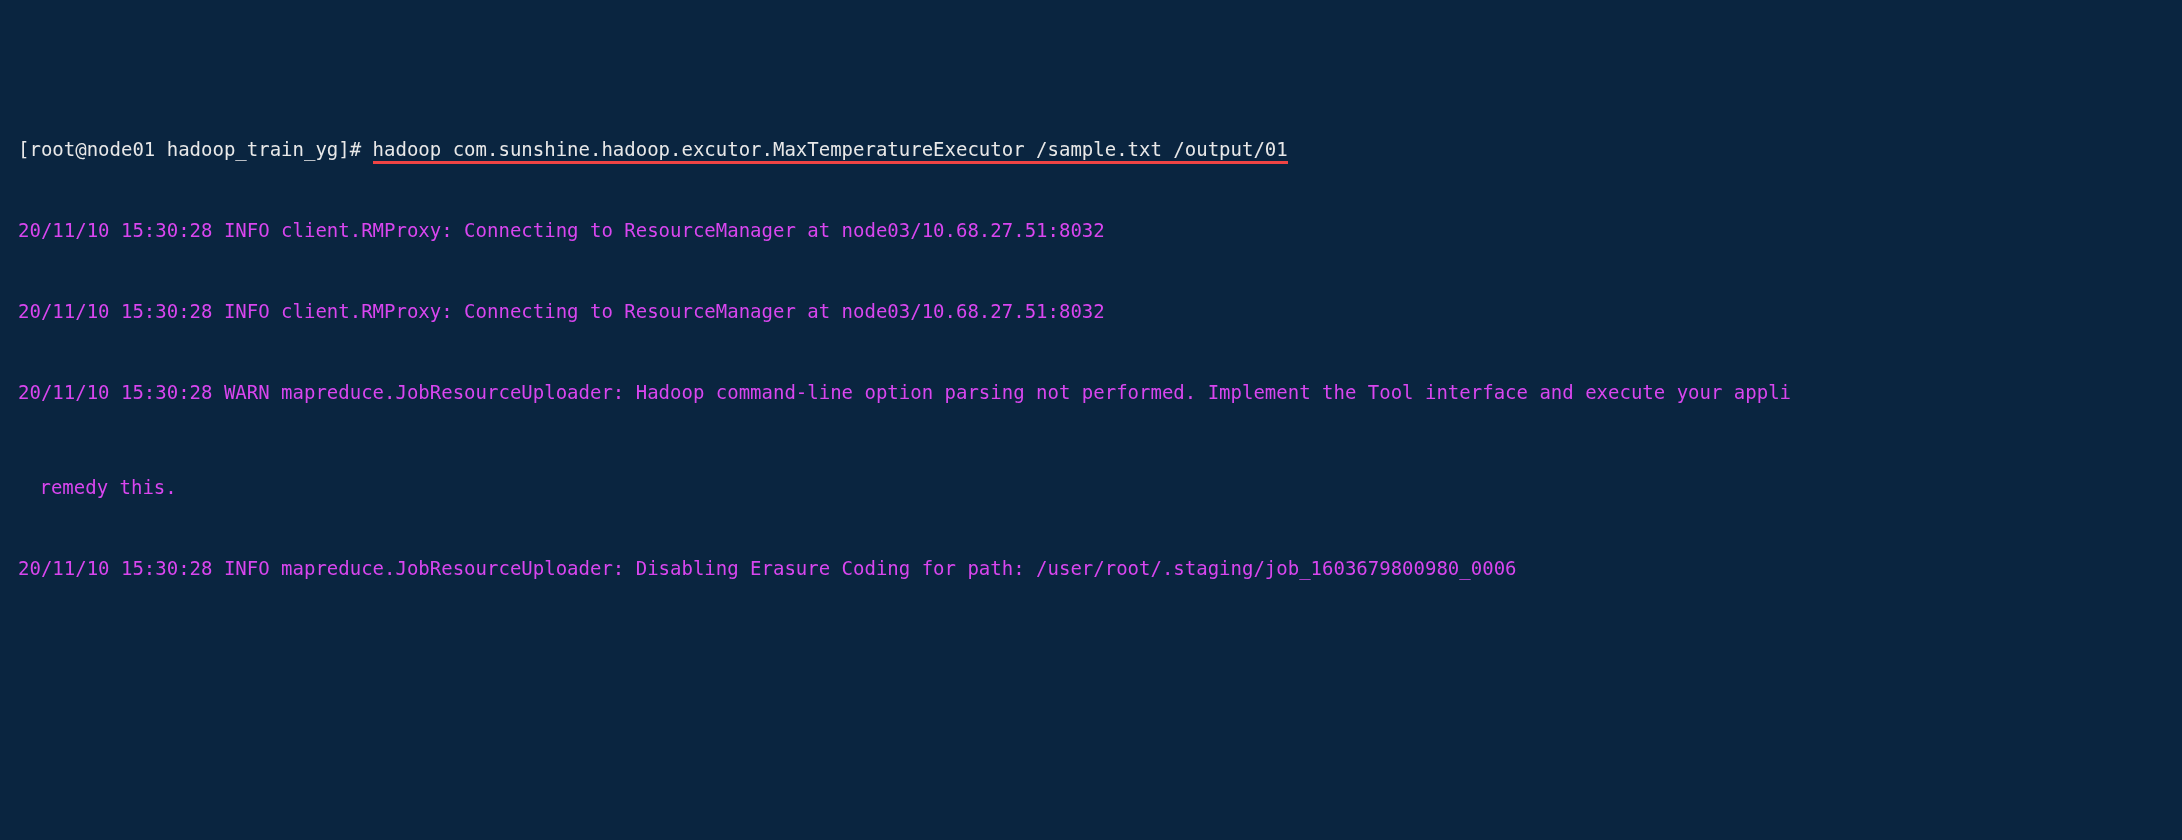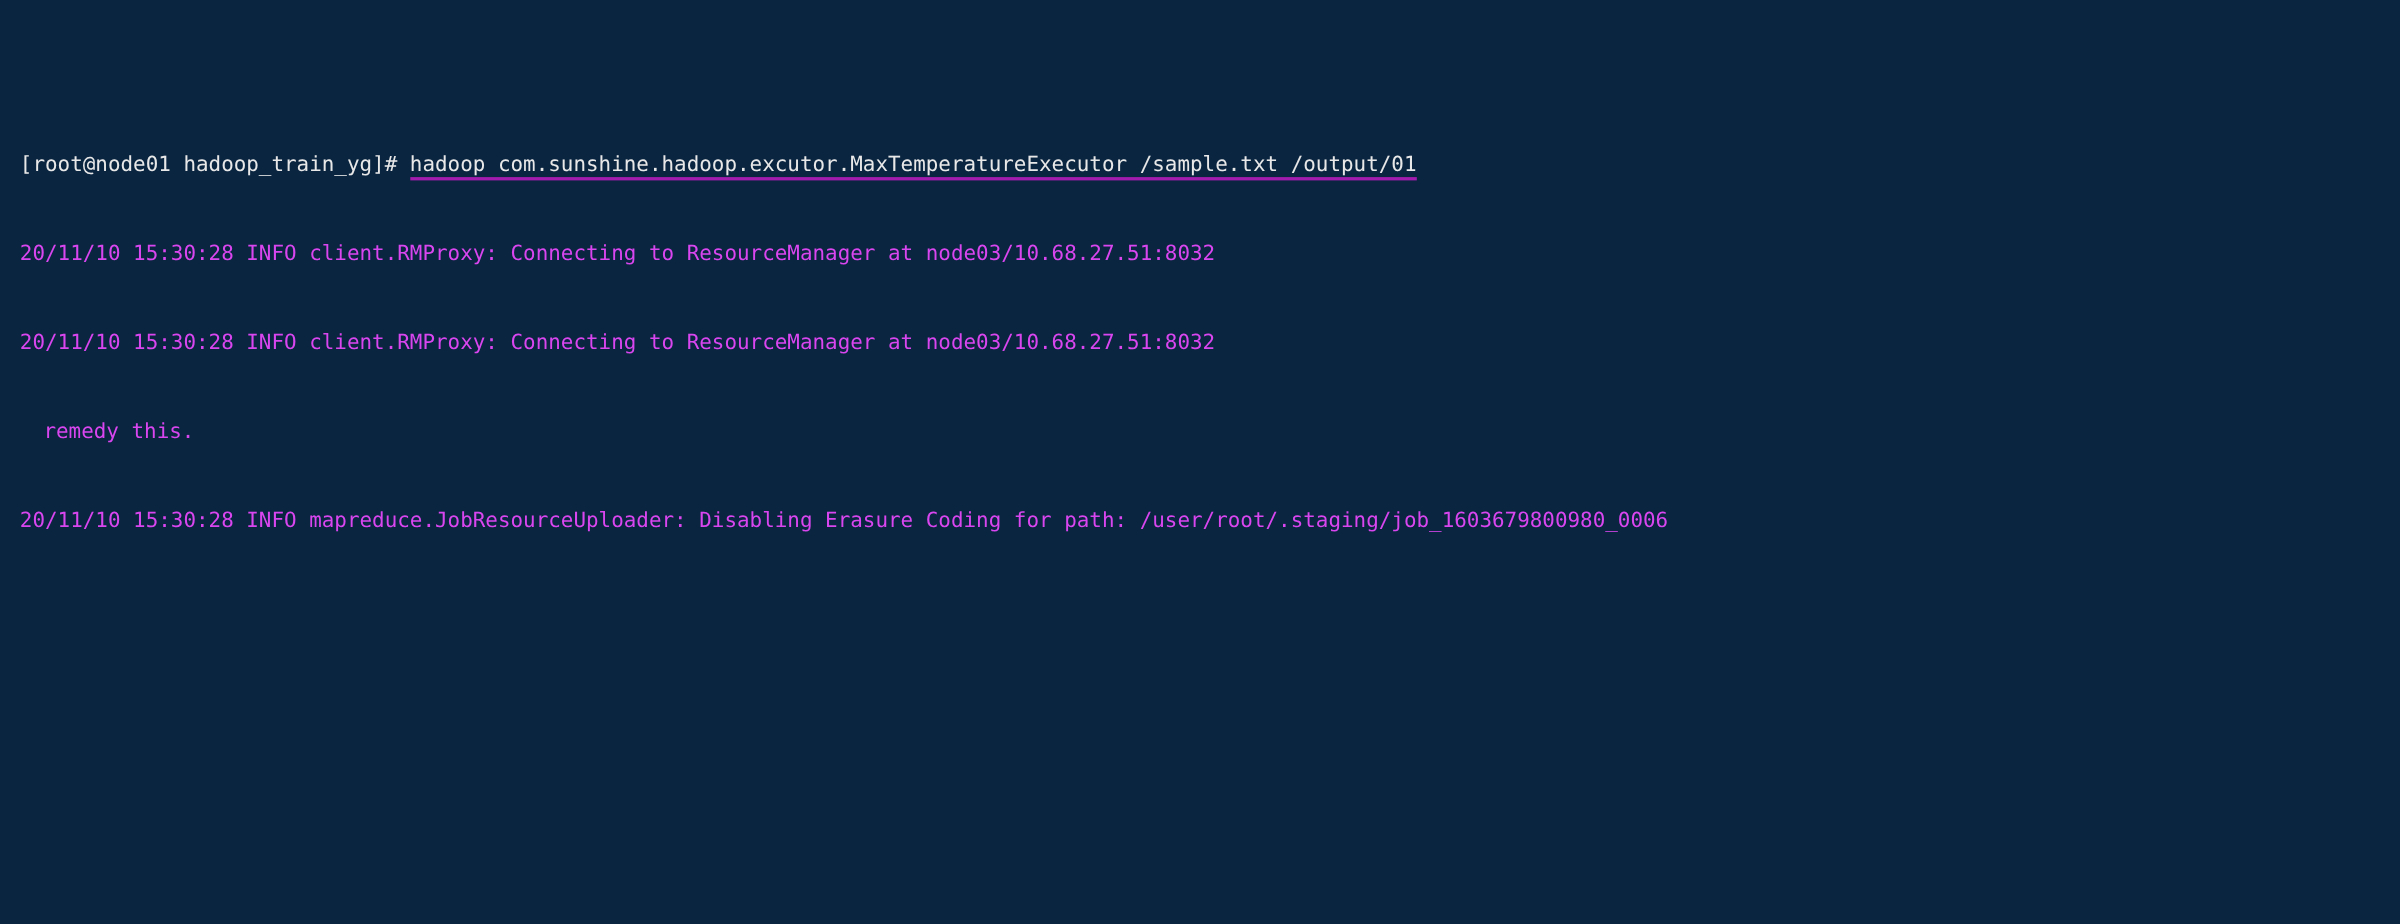--- a/index.html
+++ b/index.html
@@ -15,44 +15,46 @@
     overflow: hidden;
   }
   .terminal {
     padding: 2px 18px 0 18px;
     white-space: pre;
   }
   .prompt-line {
     color: #e8e8e8;
   }
   .underline-cmd {
-    border-bottom: 3px solid #a21caf;
+    border-bottom: 3px solid #ef4444;
     padding-bottom: 1px;
   }
   .log-line {
     color: #d946ef;
   }
   .indent {
     padding-left: 10px;
+    margin-top: 14px;
   }
   .top {
     position: relative;
     height: 26px;
     overflow: hidden;
     color: #e8e8e8;
   }
 </style>
 </head>
 <body>
 
 <div class="terminal">
   <div class="top"><span>                                                                                                  </span></div>
   <div class="prompt-line"><span>[root@node01 hadoop_train_yg]# </span><span class="underline-cmd">hadoop com.sunshine.hadoop.excutor.MaxTemperatureExecutor /sample.txt /output/01</span></div>
   <div class="log-line">20/11/10 15:30:28 INFO client.RMProxy: Connecting to ResourceManager at node03/10.68.27.51:8032</div>
   <div class="log-line">20/11/10 15:30:28 INFO client.RMProxy: Connecting to ResourceManager at node03/10.68.27.51:8032</div>
+  <div class="log-line">20/11/10 15:30:28 WARN mapreduce.JobResourceUploader: Hadoop command-line option parsing not performed. Implement the Tool interface and execute your appli</div>
   <div class="log-line indent"> remedy this.</div>
   <div class="log-line">20/11/10 15:30:28 INFO mapreduce.JobResourceUploader: Disabling Erasure Coding for path: /user/root/.staging/job_1603679800980_0006</div>
   
   
   
   
   
   
   
   

